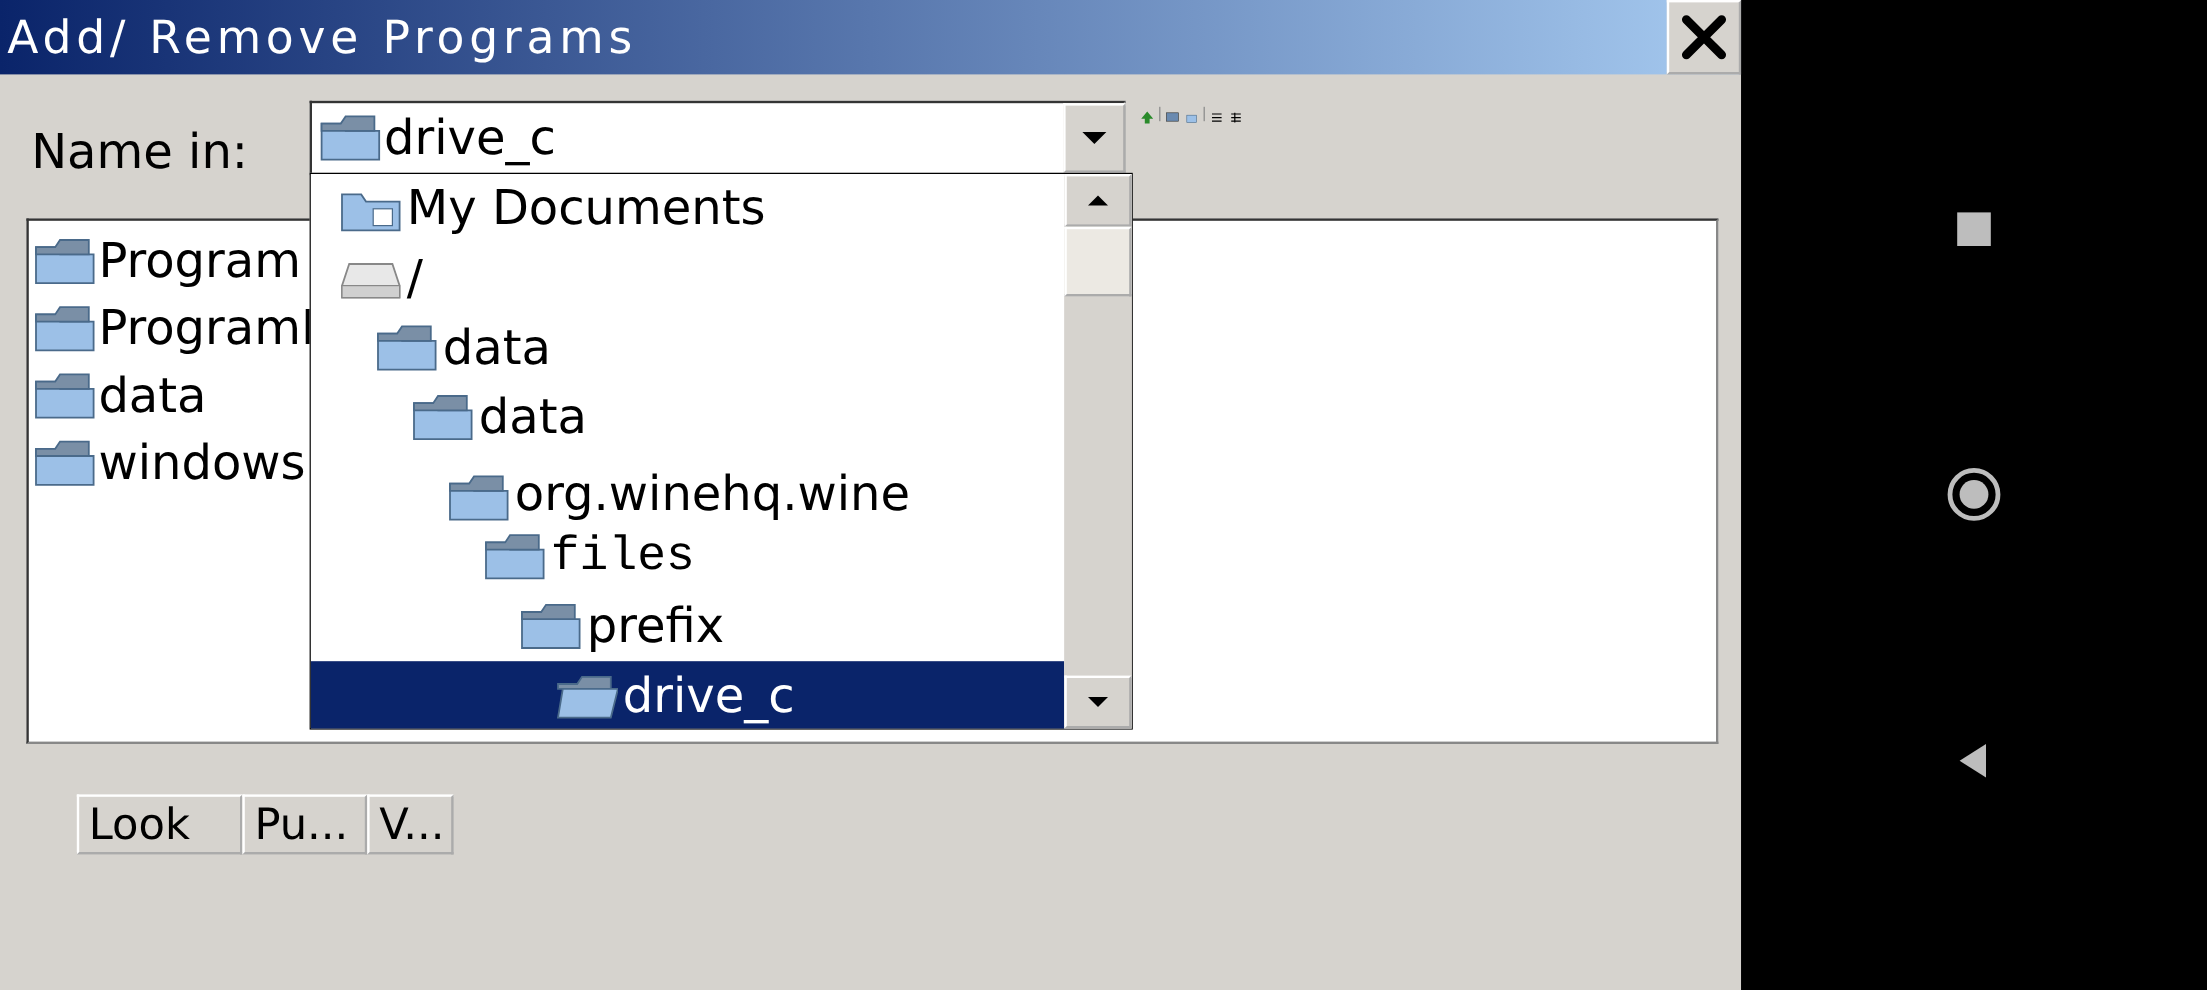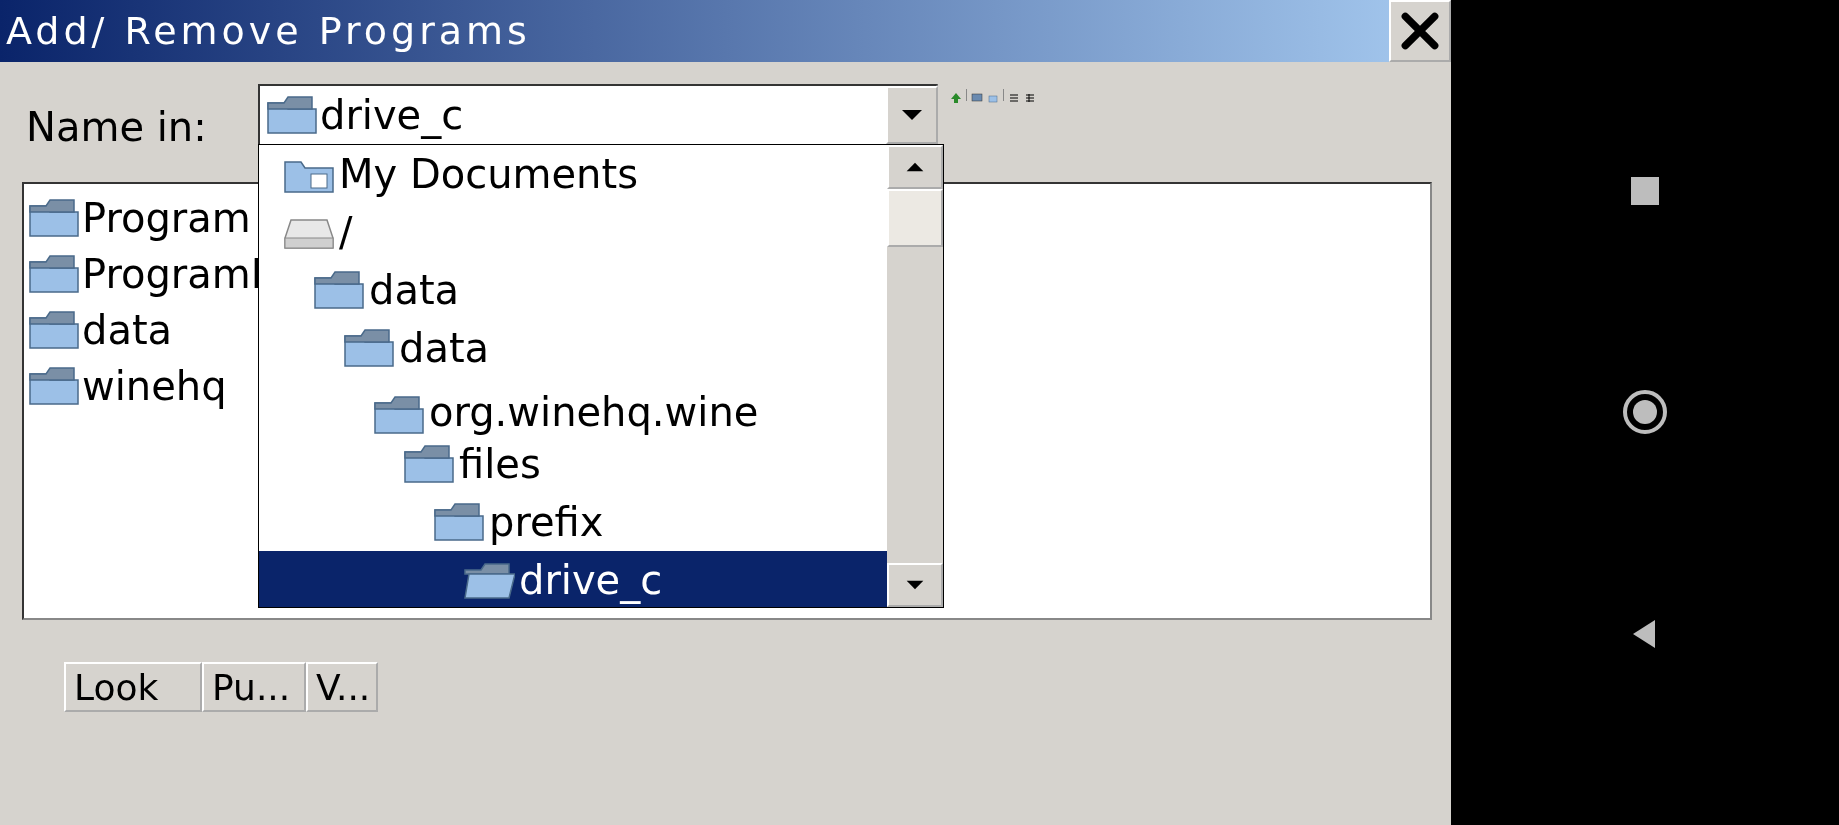--- a/index.html
+++ b/index.html
@@ -119,21 +119,21 @@
                 <path d="M2 8 L18 8 L22 14 L50 14 L50 38 L2 38 Z" fill="#9cc0e7" stroke="#4a6a8a" stroke-width="1.5"></path>
                 <path d="M2 8 L18 8 L22 2 L46 2 L46 14 L2 14 Z" fill="#7a8fa6" stroke="#4a6a8a" stroke-width="1.5"></path>
               </svg></span>
           <span>data</span>
         </div>
         <div class="file-row">
           <span class="folder-ic"><svg viewBox="0 0 52 40">
                 <path d="M2 8 L18 8 L22 14 L50 14 L50 38 L2 38 Z" fill="#9cc0e7" stroke="#4a6a8a" stroke-width="1.5"></path>
                 <path d="M2 8 L18 8 L22 2 L46 2 L46 14 L2 14 Z" fill="#7a8fa6" stroke="#4a6a8a" stroke-width="1.5"></path>
               </svg></span>
-          <span>winehq</span>
+          <span>windows</span>
         </div>
       </div>
 
       <div class="dropdown">
         <div class="dd-list" id="dd-list">
             <div class="dd-item" style="">
               <span class="icon-wrap">
                 <svg viewBox="0 0 52 40" width="52" height="40">
                   <path d="M2 8 L18 8 L22 14 L50 14 L50 38 L2 38 Z" fill="#9cc0e7" stroke="#4a6a8a" stroke-width="1.5"></path>
                   <rect x="28" y="20" width="16" height="14" fill="#fff" stroke="#4a6a8a"></rect>
@@ -170,21 +170,21 @@
             </div>
             <div class="dd-item" style="padding-left: 114px; align-items: flex-end;">
               <span class="icon-wrap">
                 <svg viewBox="0 0 52 40" width="52" height="40">
                   <path d="M2 8 L18 8 L22 14 L50 14 L50 38 L2 38 Z" fill="#9cc0e7" stroke="#4a6a8a" stroke-width="1.5"></path>
                   <path d="M2 8 L18 8 L22 2 L46 2 L46 14 L2 14 Z" fill="#7a8fa6" stroke="#4a6a8a" stroke-width="1.5"></path>
                 </svg>
               </span>
               <span>org.winehq.wine</span>
             </div>
-            <div class="dd-item" style="padding-left: 144px;">
+            <div class="dd-item" style="padding-left: 144px; font-family: Liberation Mono, monospace;">
               <span class="icon-wrap">
                 <svg viewBox="0 0 52 40" width="52" height="40">
                   <path d="M2 8 L18 8 L22 14 L50 14 L50 38 L2 38 Z" fill="#9cc0e7" stroke="#4a6a8a" stroke-width="1.5"></path>
                   <path d="M2 8 L18 8 L22 2 L46 2 L46 14 L2 14 Z" fill="#7a8fa6" stroke="#4a6a8a" stroke-width="1.5"></path>
                 </svg>
               </span>
               <span>files</span>
             </div>
             <div class="dd-item" style="padding-left: 174px;">
               <span class="icon-wrap">

